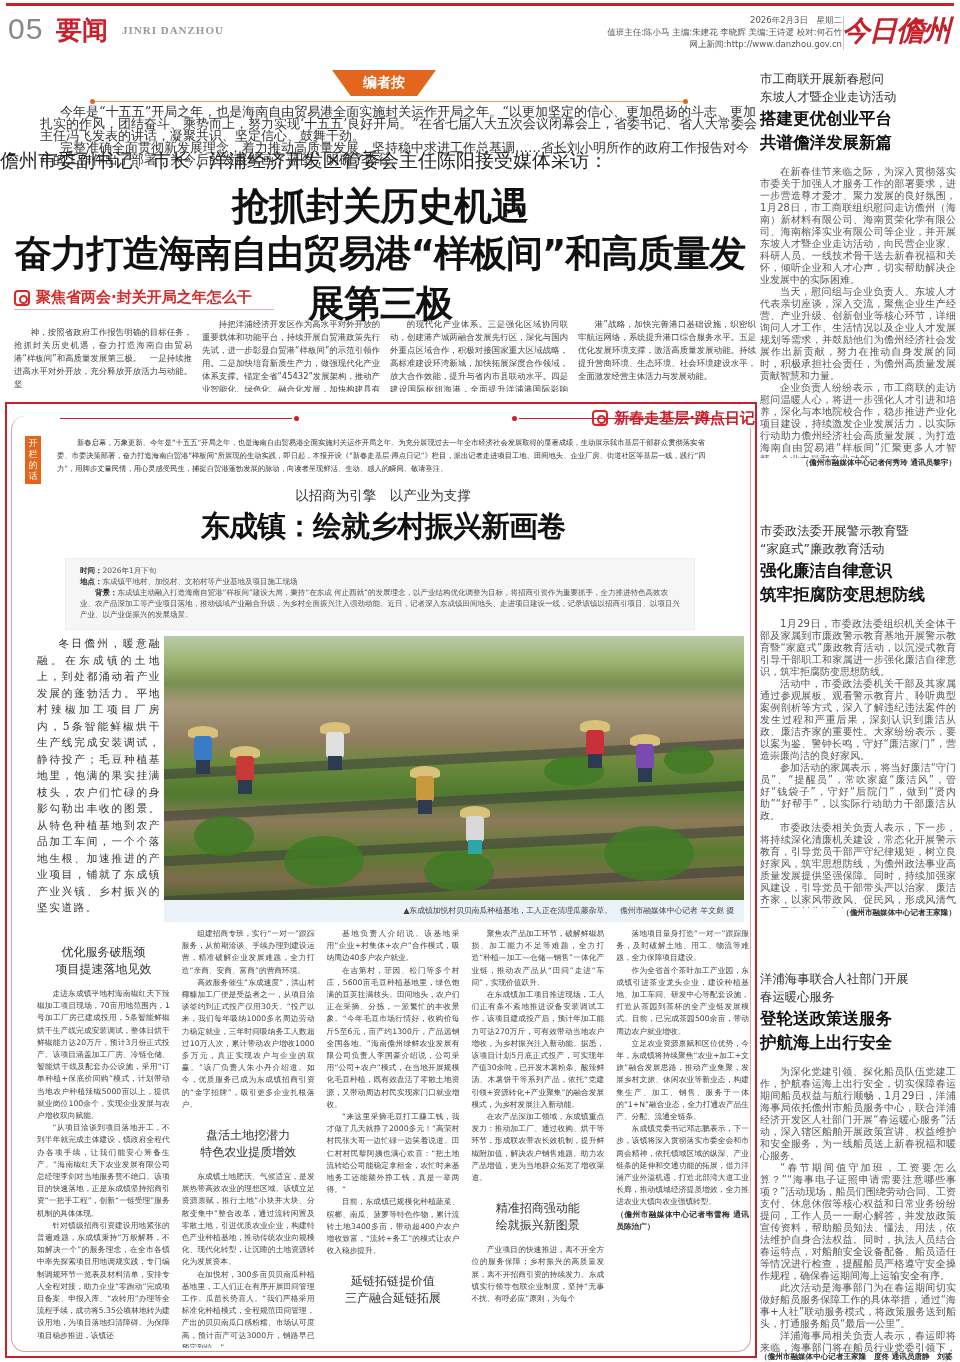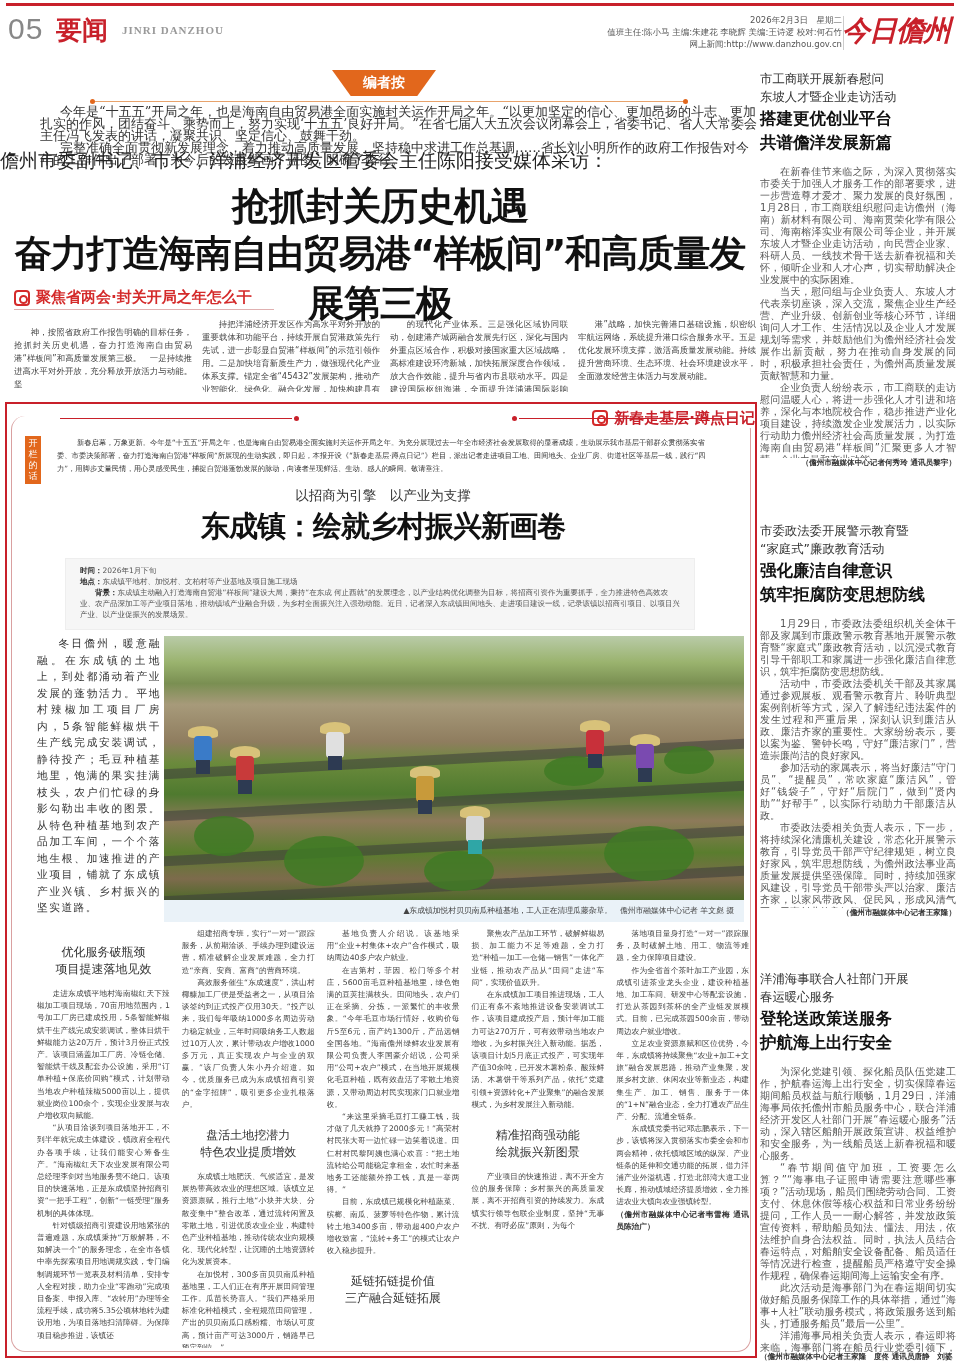--- a/index.html
+++ b/index.html
@@ -242,20 +242,21 @@
       <p>“来这里采摘毛豆打工赚工钱，我才做了几天就挣了2000多元！”高荣村村民张大哥一边忙碌一边笑着说道。田仁村村民黎阿姨也满心欢喜：“把土地流转给公司能稳定拿租金，农忙时来基地务工还能额外挣工钱，真是一举两得。”</p>
       <p>目前，东成镇已规模化种植蔬菜、槟榔、南瓜、菠萝等特色作物，累计流转土地3400多亩，带动超400户农户增收致富，“流转+务工”的模式让农户收入稳步提升。</p>
       <div class="subhead">
         <div>延链拓链提价值</div>
         <div>三产融合延链拓展</div>
       </div>
     </div>
     <div class="col">
       <p>聚焦农产品加工环节，破解鲜椒易损、加工能力不足等难题，全力打造“种植—加工—仓储—销售”一体化产业链，推动农产品从“田间”走进“车间”，实现价值跃升。</p>
       <p>在东成镇加工项目推进现场，工人们正有条不紊地推进设备安装调试工作，该项目建成投产后，预计年加工能力可达270万斤，可有效带动当地农户增收，为乡村振兴注入新动能。据悉，该项目计划5月底正式投产，可实现年产值30余吨，已开发木薯粉条、酸辣鲜汤、木薯饼干等系列产品，依托“党建引领+资源转化+产业聚集”的融合发展模式，为乡村发展注入新动能。</p>
+      <p>在农产品深加工领域，东成镇重点发力：推动加工厂、通过收购、烘干等环节，形成联农带农长效机制，提升鲜椒附加值，解决农户销售难题。助力农产品增值，更为当地群众拓宽了增收渠道。</p>
       <div class="subhead">
         <div>精准招商强动能</div>
         <div>绘就振兴新图景</div>
       </div>
       <p>产业项目的快速推进，离不开全方位的服务保障；乡村振兴的高质量发展，离不开招商引资的持续发力。东成镇实行领导包联企业制度，坚持“无事不扰、有呼必应”原则，为每个</p>
     </div>
     <div class="col">
       <p>落地项目量身打造“一对一”跟踪服务，及时破解土地、用工、物流等难题，全力保障项目建设。</p>
       <p>作为全省首个茶叶加工产业园，东成镇引进茶业龙头企业，建设种植基地、加工车间、研发中心等配套设施，打造从茶园到茶杯的全产业链发展模式。目前，已完成茶园500余亩，带动周边农户就业增收。</p>
       <p>立足农业资源禀赋和区位优势，今年，东成镇将持续聚焦“农业+加工+文旅”融合发展思路，推动产业集聚，发展乡村文旅、休闲农业等新业态，构建集生产、加工、销售、服务于一体的“1+N”融合业态，全力打通农产品生产、分配、流通全链条。</p>

